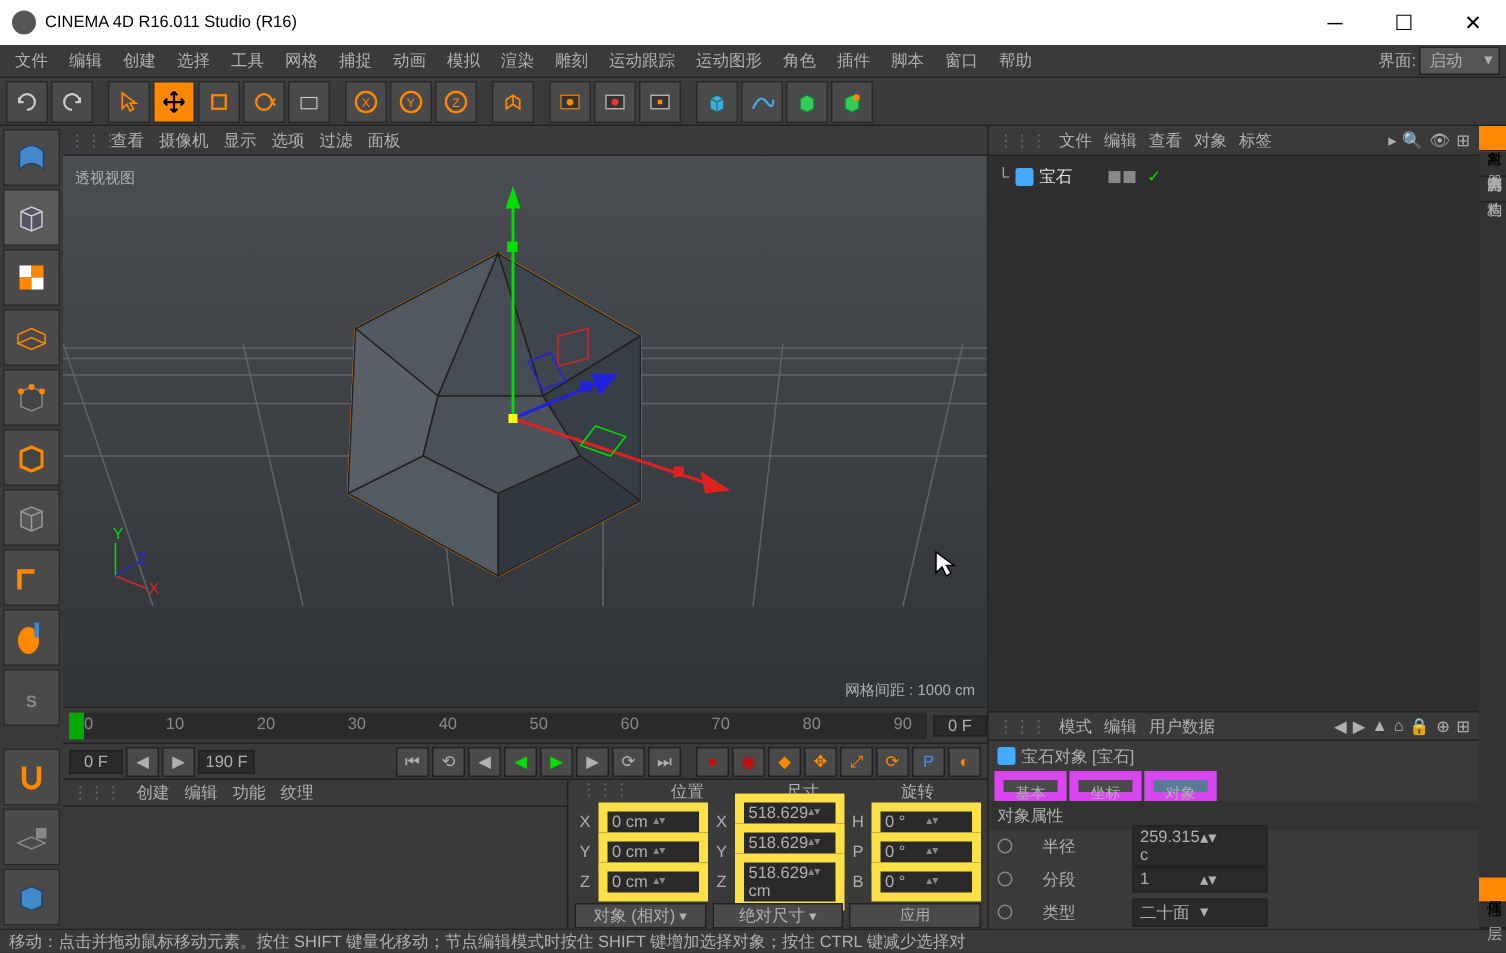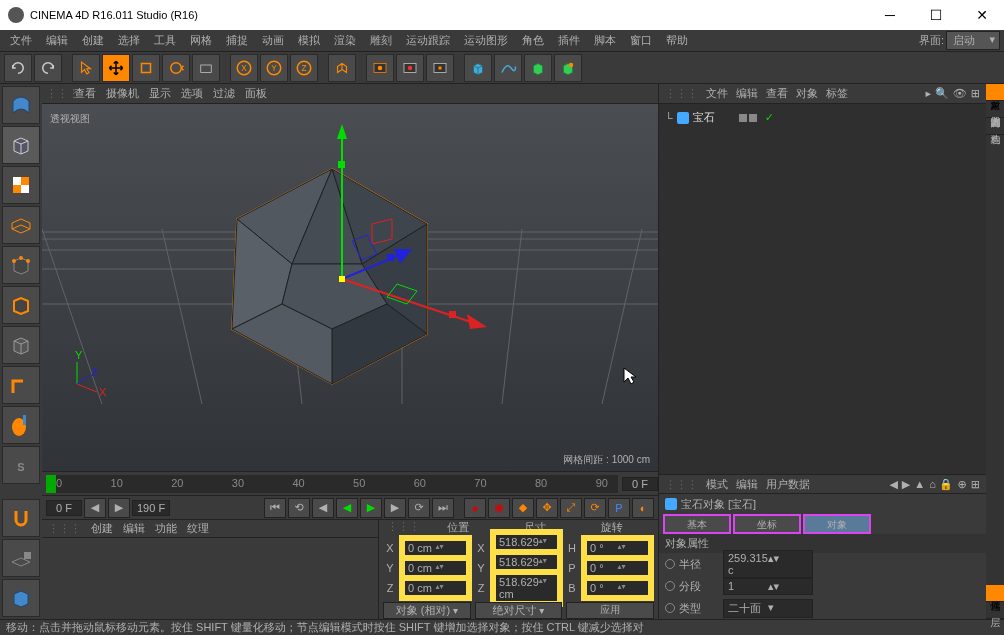--- a/index.html
+++ b/index.html
@@ -61,24 +61,24 @@
 .obj-item .gem { width:12px; height:12px; background:#4af; border-radius:2px; }
 .obj-item .name { color:#e0e0e0;text-align:center; }
 .obj-item .dots { margin-left:20px; display:flex; gap:2px; }
 .obj-item .dot { width:8px; height:8px; background:#888; }
 .obj-item .chk { color:#0d0; margin-left:4px; }
 .attr-hdr { height:20px; display:flex; align-items:center; gap:8px; padding:0 6px; border-top:1px solid #222; border-bottom:1px solid #222; }
 .attr-hdr .icns { margin-left:auto; display:flex; gap:4px; font-size:10px; }
 .attr-title { height:20px; display:flex; align-items:center; gap:4px; padding:0 6px; }
 .attr-title .gem { width:12px; height:12px; background:#4af; border-radius:2px; }
 .attr-tabs { height:20px; display:flex; gap:2px; padding:0 4px; }
-.attr-tab { padding:2px 22px; background:#4a4a4a; border:2px solid #d946ef; cursor:pointer; font-size:10px; }
+.attr-tab { padding:2px 8px; background:#4a4a4a; border:6px solid #d946ef; cursor:pointer; font-size:10px; }
 .attr-tab.active { background:#5a7a9a; }
 .attr-section { padding:2px 6px; background:#333; }
-.attr-row { display:flex; align-items:center; height:22px; gap:4px; padding:0 6px; }
+.attr-row { display:flex; align-items:center; height:22px; gap:20px; padding:0 6px; }
 .attr-row .rlbl { width:40px; }
 .attr-row .rfld { width:90px; background:#2a2a2a; border:1px solid #222; padding:1px 4px; display:flex; font-size:10px; }
 .attr-row .rfld span { flex:1; }
 .attr-row .radio { width:10px; height:10px; border:1px solid #888; border-radius:50%; }
 .right-tabs { width:18px; background:#333; display:flex; flex-direction:column; }
 .rtab { padding:8px 2px; writing-mode:vertical-rl; text-align:center; border-bottom:1px solid #222; cursor:pointer; font-size:10px; }
 .rtab.active { background:#f80; color:#000; }
 .statusbar { height:16px; background:#3a3a3a; border-top:1px solid #222; padding:0 6px; font-size:10px; display:flex; align-items:center; white-space:nowrap; overflow:hidden; }
 .cursor-arrow { position:absolute; left:580px; top:262px; pointer-events:none; }
 </style>

